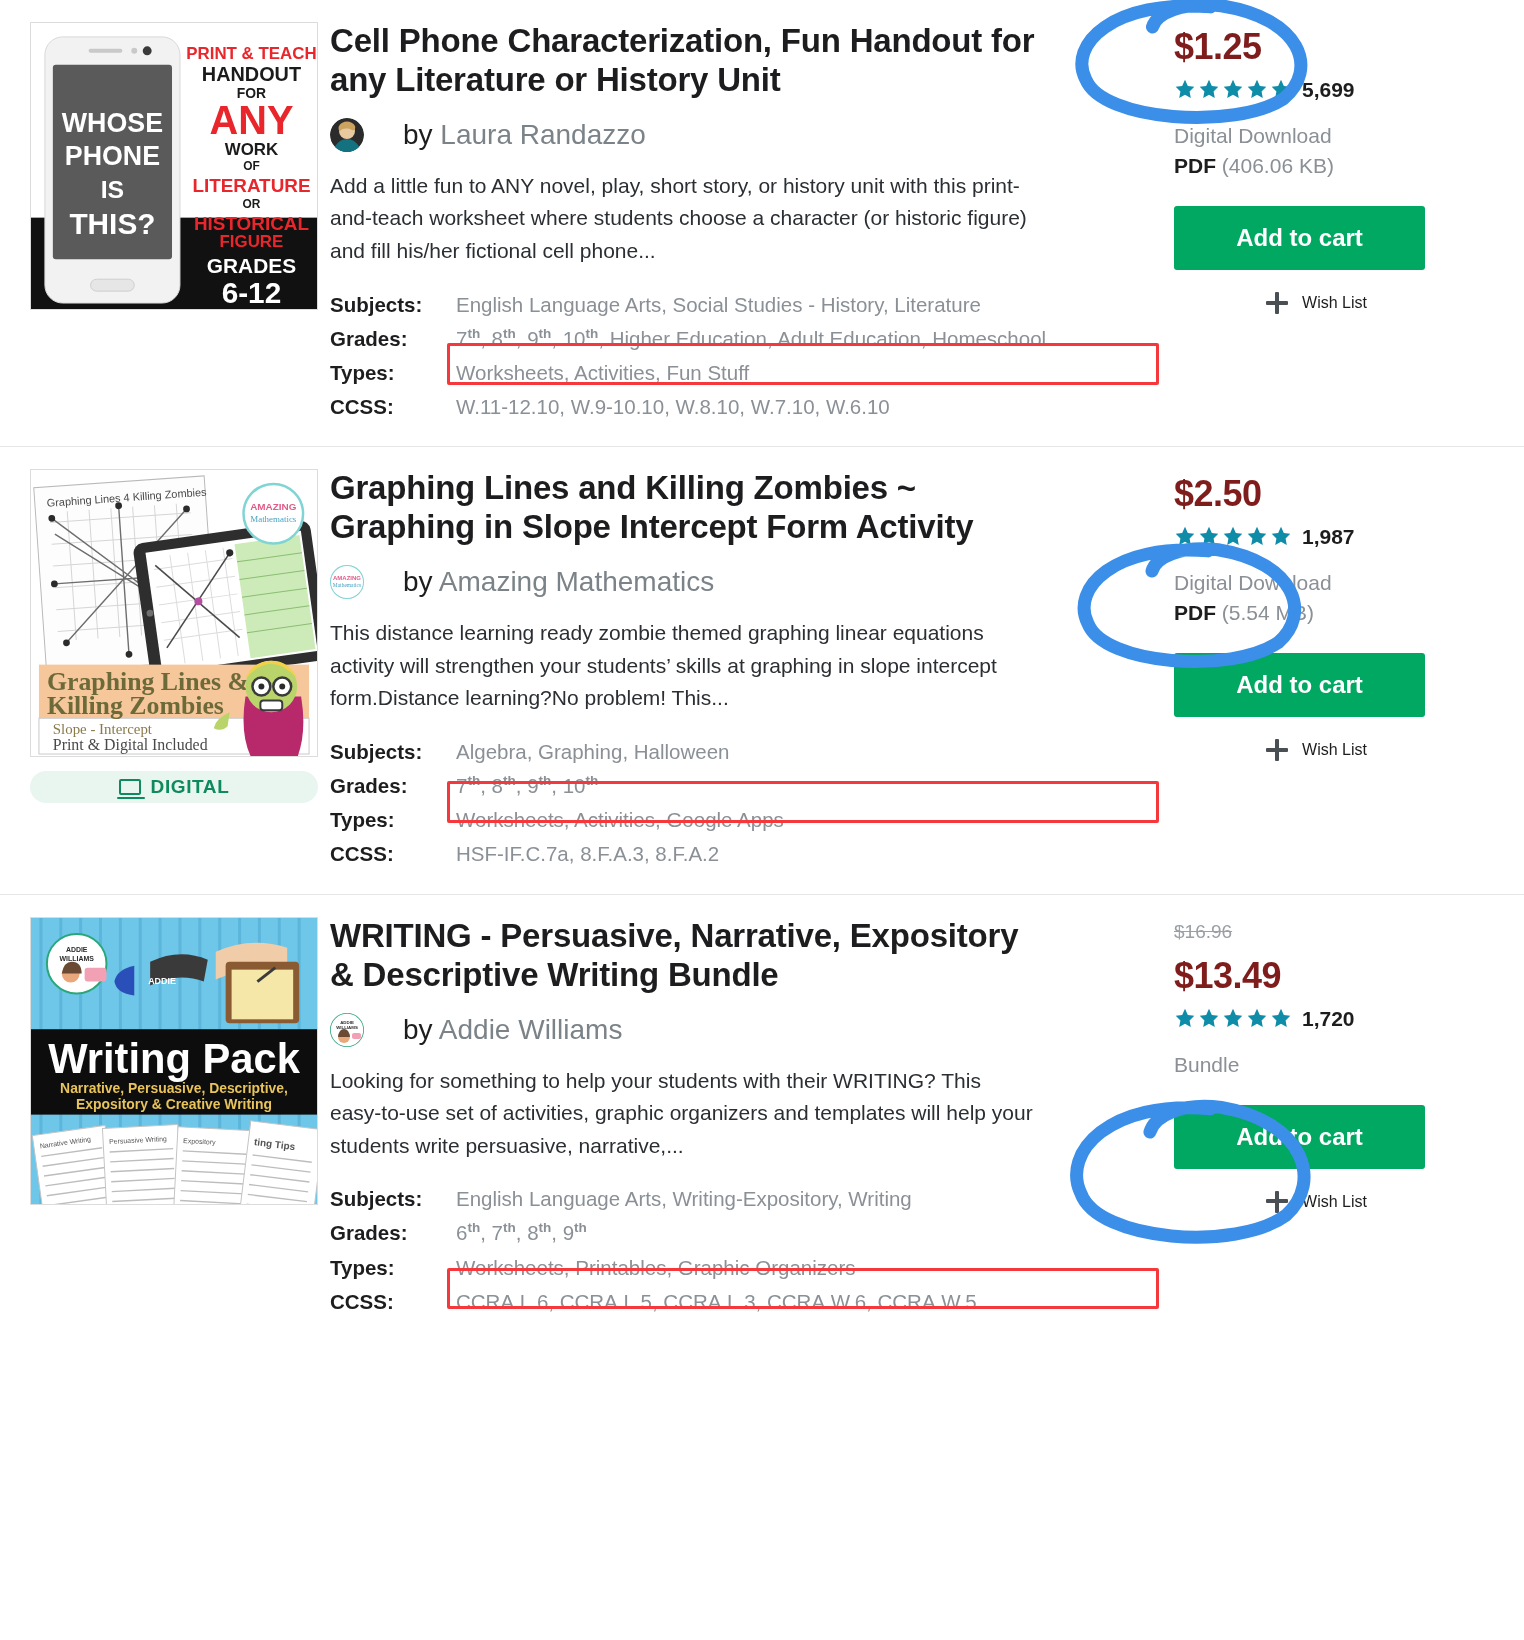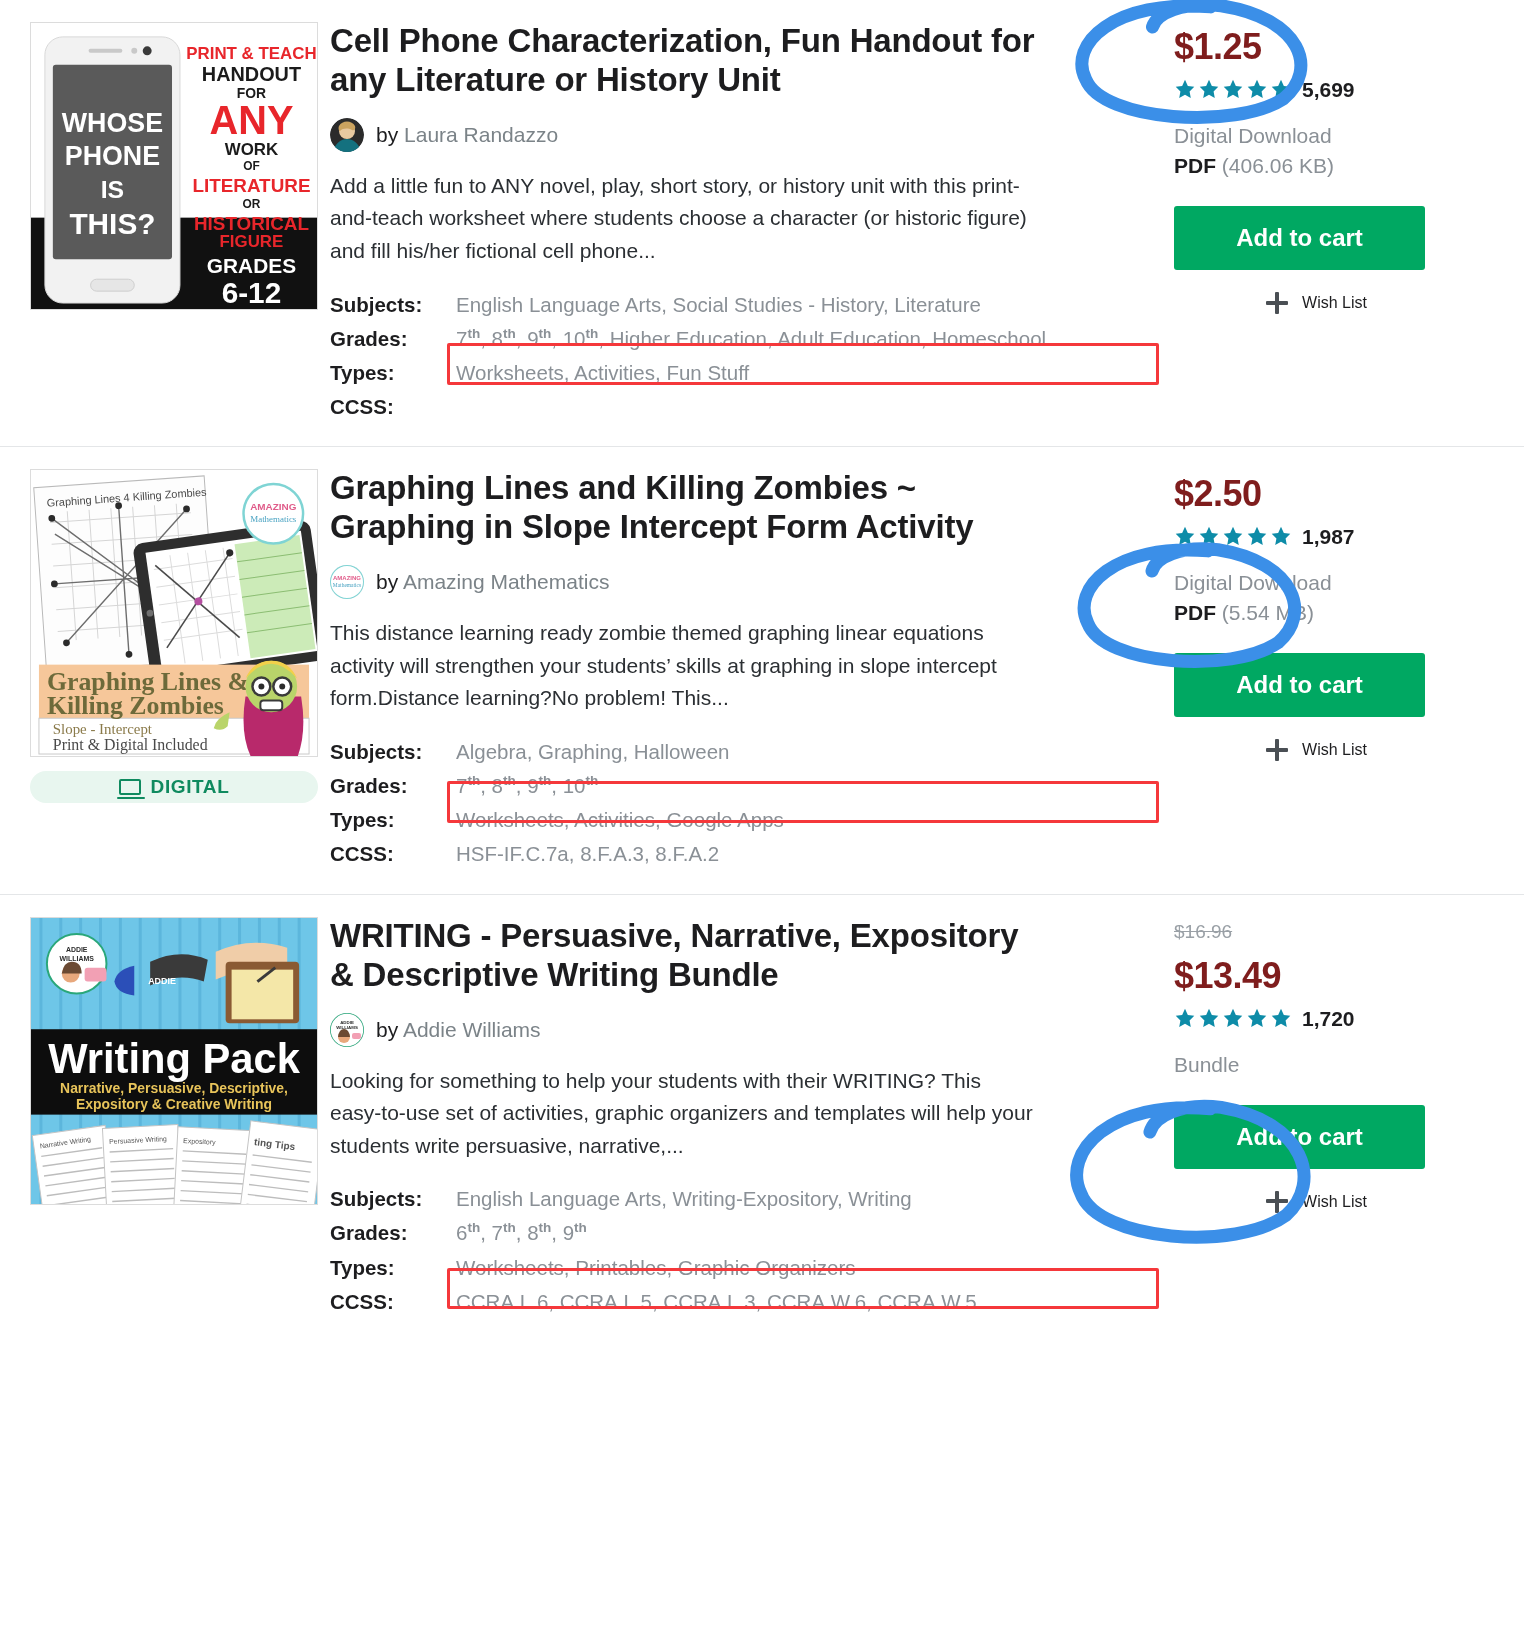--- a/index.html
+++ b/index.html
@@ -76,21 +76,21 @@
     align-items: center;
     gap: 12px;
     margin-bottom: 18px;
   }
   .avatar {
     width: 34px; height: 34px; border-radius: 50%;
     overflow: hidden; flex: 0 0 34px;
     background: #cfd4d8;
   }
   .avatar svg { display:block; width:100%; height:100%; }
-  .author-text { font-size: 21px; color: #1d1d1f; }
+  .author-text { font-size: 28px; color: #1d1d1f; margin-left: 27px; }
   .author-text .name { color: #7b8388; }
 
   .desc {
     font-size: 21px;
     line-height: 1.55;
     color: #2b2f33;
     margin-bottom: 20px;
     max-width: 706px;
   }
 
@@ -264,20 +264,21 @@
         <div class="meta-row">
           <span class="meta-label">Grades:</span>
           <span class="meta-val">7<sup>th</sup>, 8<sup>th</sup>, 9<sup>th</sup>, 10<sup>th</sup>, Higher Education, Adult Education, Homeschool</span>
         </div>
         <div class="meta-row">
           <span class="meta-label">Types:</span>
           <span class="meta-val">Worksheets, Activities, Fun Stuff</span>
         </div>
         <div class="meta-row">
           <span class="meta-label">CCSS:</span>
+          <span class="meta-val">W.11-12.10, W.9-10.10, W.8.10, W.7.10, W.6.10</span>
         </div>
       </div>
     </div>
 
     <div class="buy-col">
       <div class="price">$1.25</div>
       <div class="rating-row">
         <span class="stars">
             <svg viewBox="0 0 24 24">
               <path d="M12 2l3.1 6.6 7 1-5.1 5 1.3 7.1L12 18.4 5.7 21.7 7 14.6 1.9 9.6l7-1z" fill="#0e8ca8"></path>

